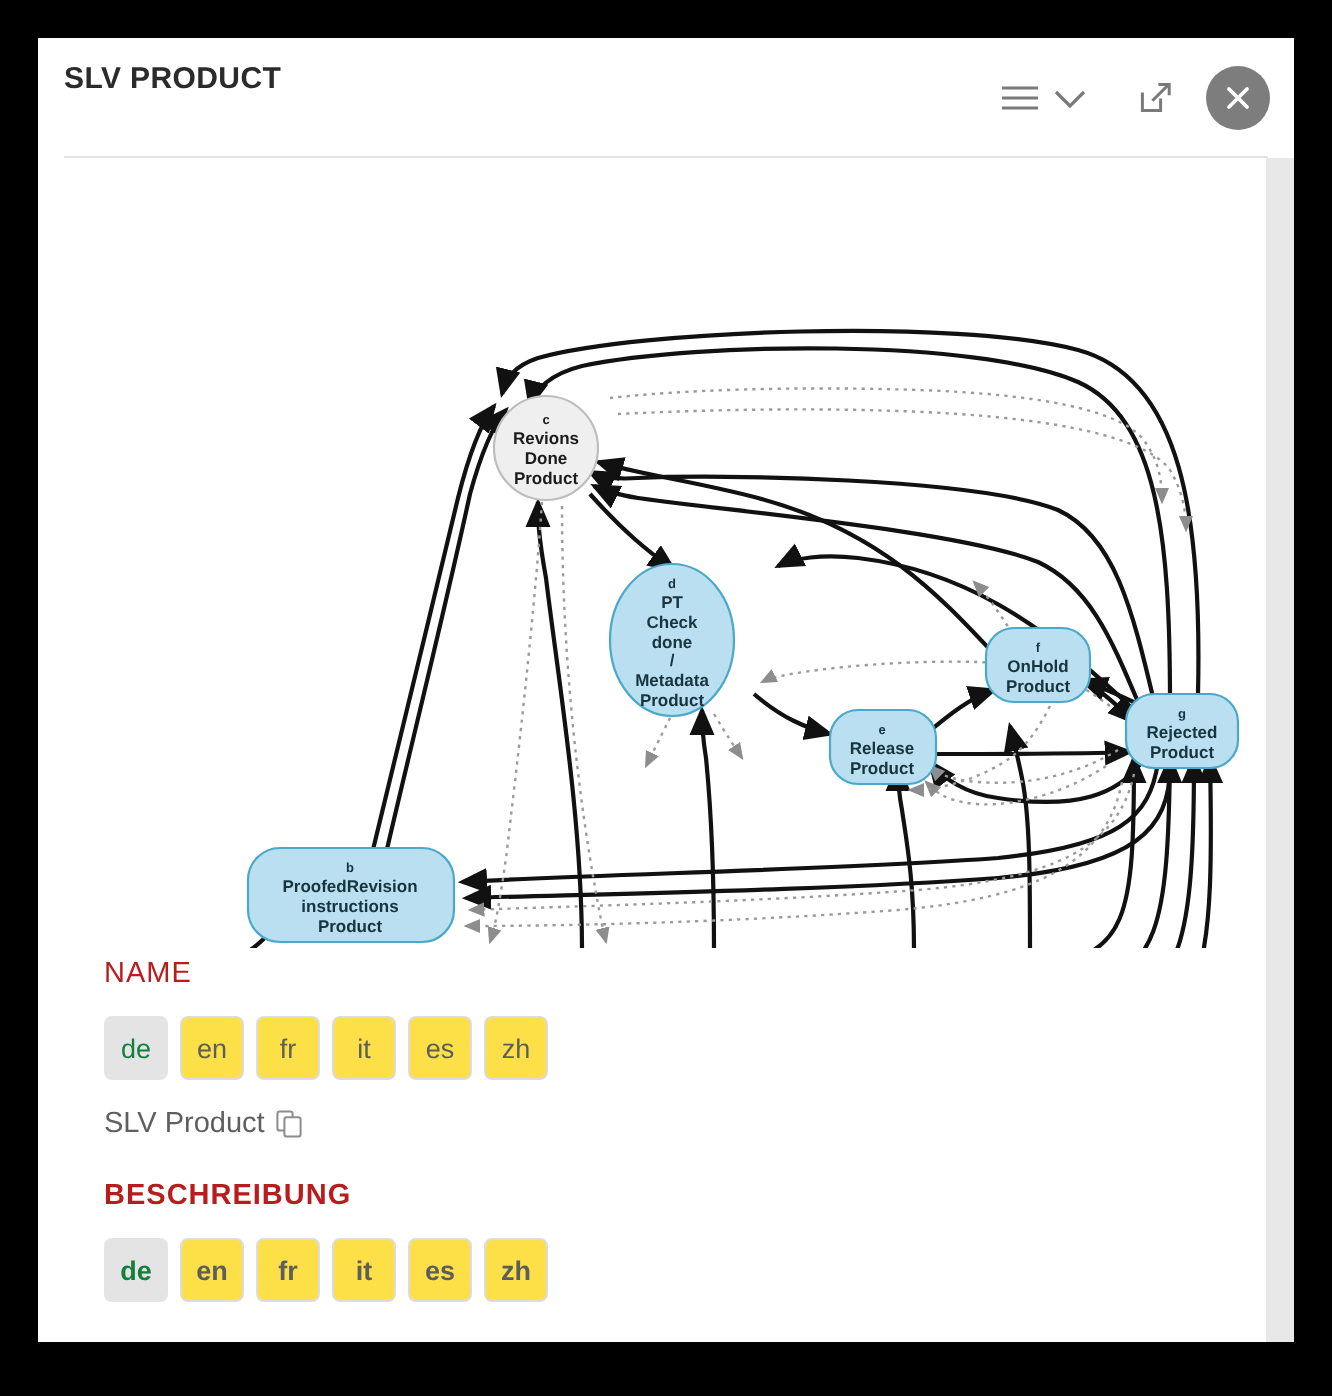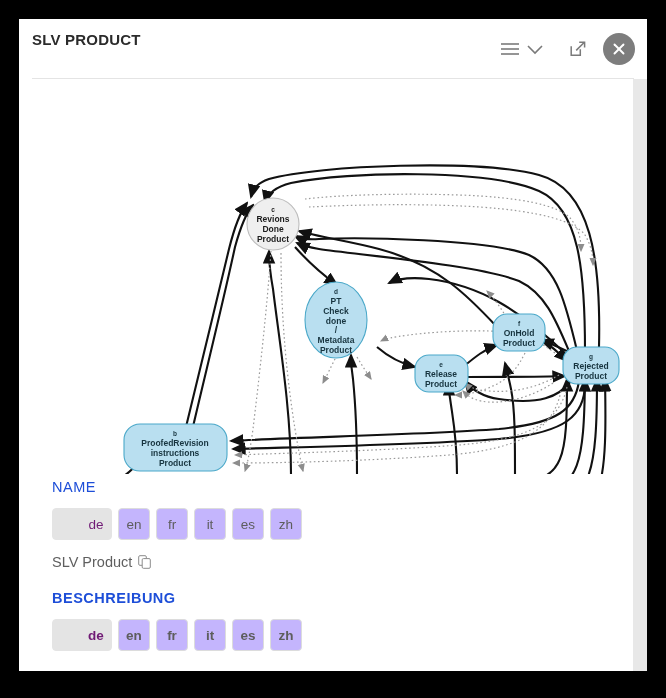--- a/index.html
+++ b/index.html
@@ -38,27 +38,27 @@
   .content{position:absolute;left:0;top:0;width:614px;height:592px;overflow:hidden;}
 
   
   .graph{position:absolute;left:0;top:0;width:614px;height:395px;}
   .graph svg{display:block;}
 
   
   .section{position:absolute;left:33px;}
   .sec-name{top:400px;}
   .sec-desc{top:511px;font-weight:bold;}
-  .sec-label{font-size:14.5px;color:#1d4ed8;letter-spacing:.5px;margin:0 0 13px 0;}
+  .sec-label{font-size:14.5px;color:#b91c1c;letter-spacing:.5px;margin:0 0 13px 0;}
   .lang-row{display:flex;gap:6px;}
   .lang{width:30px;height:30px;border:1px solid #dcdcdc;border-radius:4px;
-        background:#c4b5fd;color:#5d5d5d;font-size:13.5px;
+        background:#fde047;color:#5d5d5d;font-size:13.5px;
         display:flex;align-items:center;justify-content:center;cursor:pointer;
         font-family:"Liberation Sans",sans-serif;}
-  .lang.active{background:#e4e4e4;border-color:#e4e4e4;color:#701a75;padding-left:28px;}
+  .lang.active{background:#e4e4e4;border-color:#e4e4e4;color:#15803d;}
   .value-row{display:flex;align-items:center;gap:6px;margin-top:14px;}
   .value-text{font-size:14.5px;color:#5f5f5f;}
   .copy-ic{color:#8c8c8c;display:flex;align-items:center;cursor:pointer;}
 </style>
 </head>
 <body>
 
 <div id="app">
 
   <div class="card">

